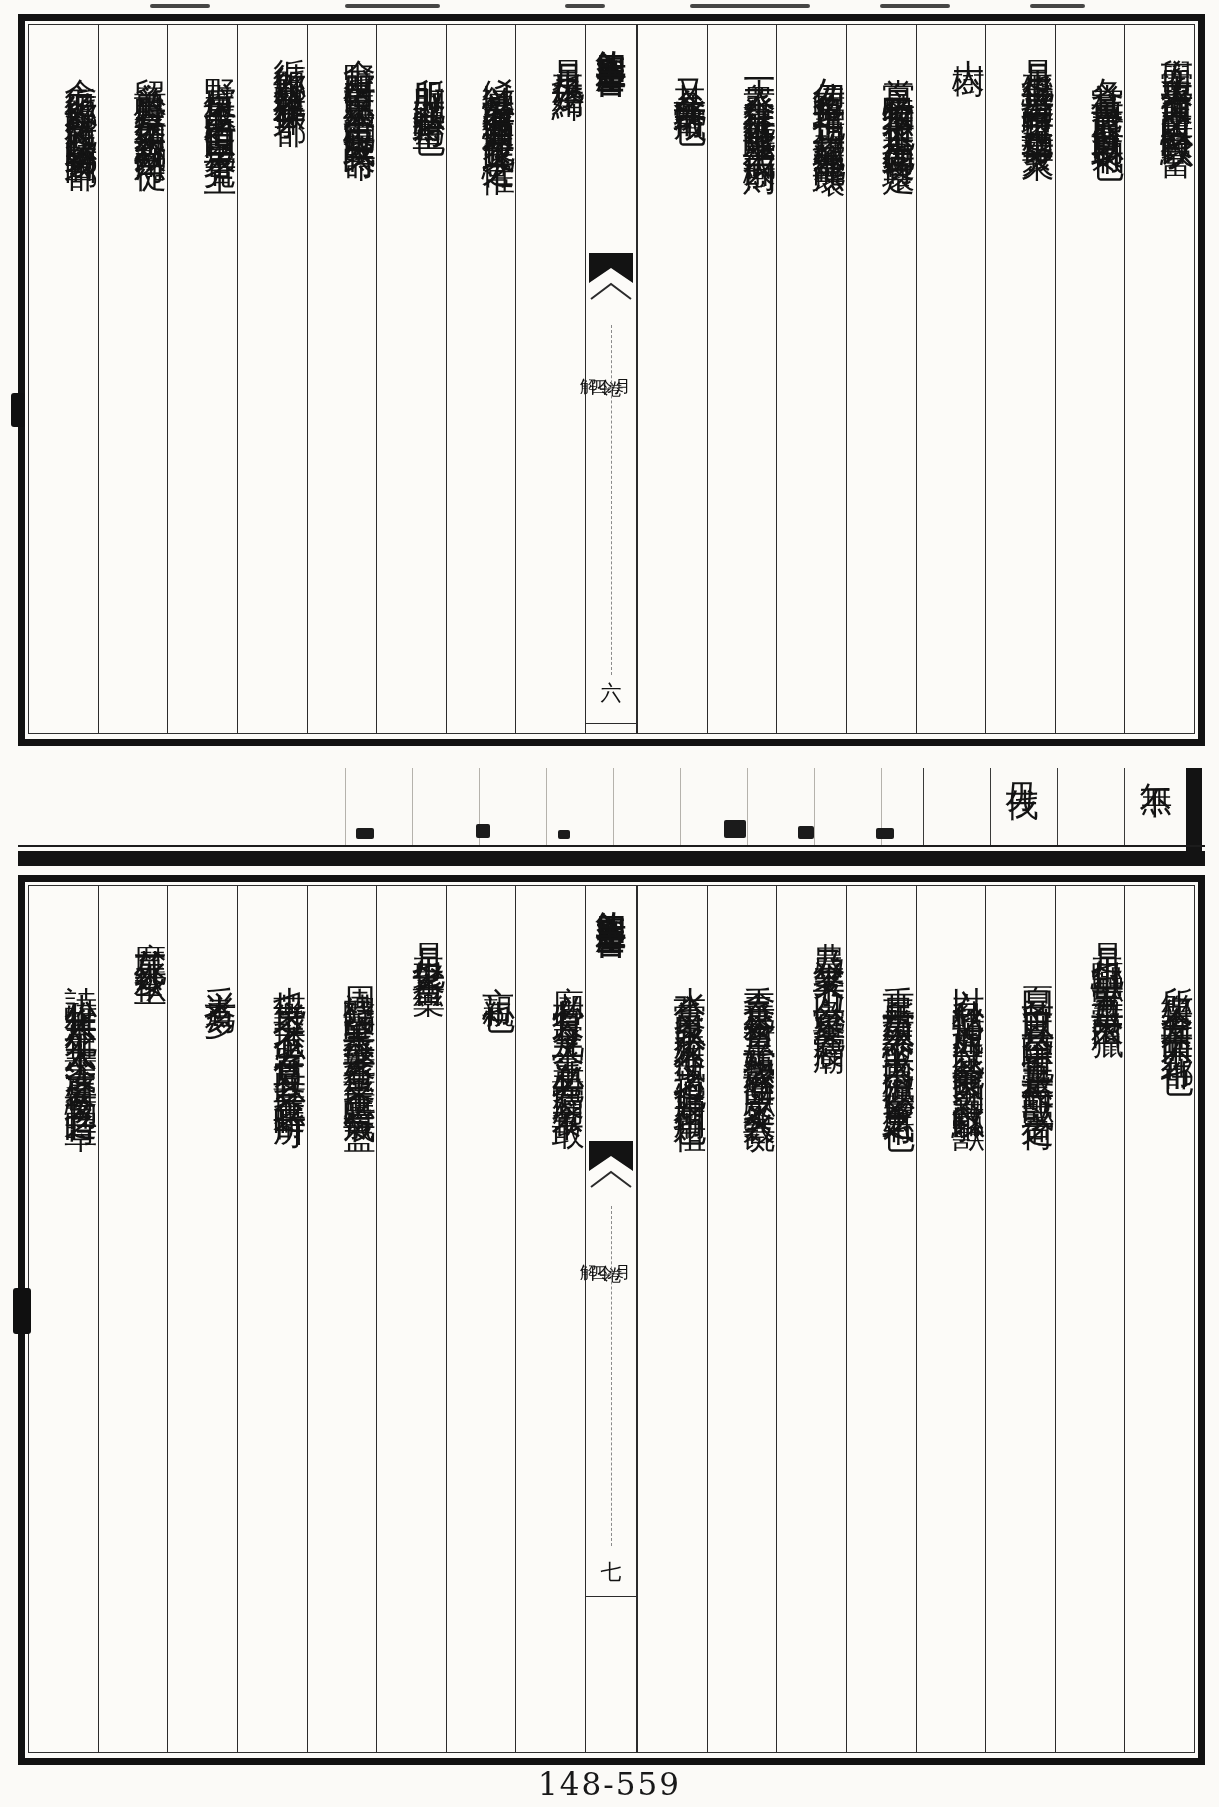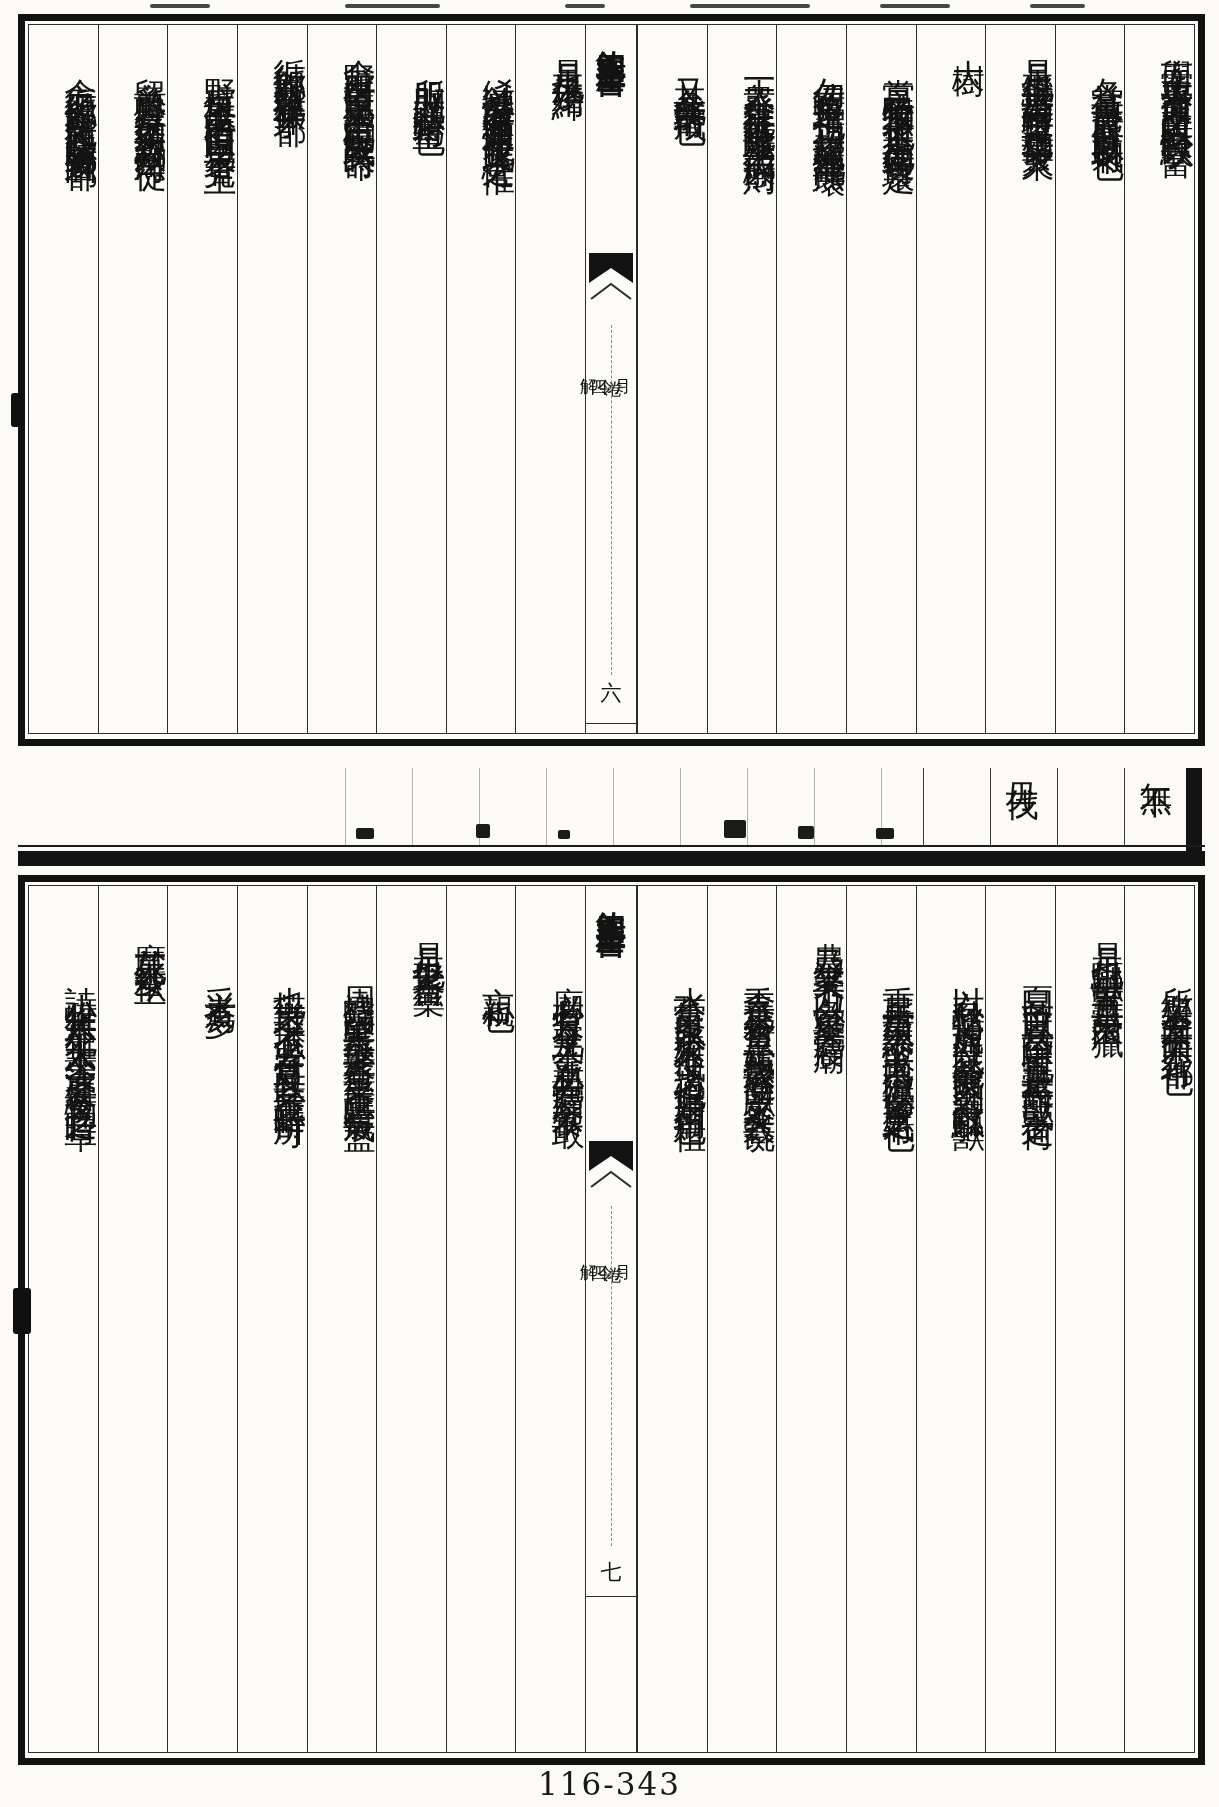--- a/index.html
+++ b/index.html
@@ -176,15 +176,15 @@
         <div class="col indent">也藥之可採者不必皆在孟夏以其蕃廡之時所可</div>
         <div class="col indent">采者爲多</div>
         <div class="col">靡草死麥秋至</div>
         <div class="col indent">詩小雅無草不死無木不萎注盛夏養萬物之時草</div>
       </div>
     </div>
   </section>
 
   <div class="blot" style="left:13px;top:1288px;width:18px;height:46px;"></div>
 
-  <div class="folio">116-343</div>
+  <div class="folio">148-559</div>
 
 </div>
 
 </body></html>

